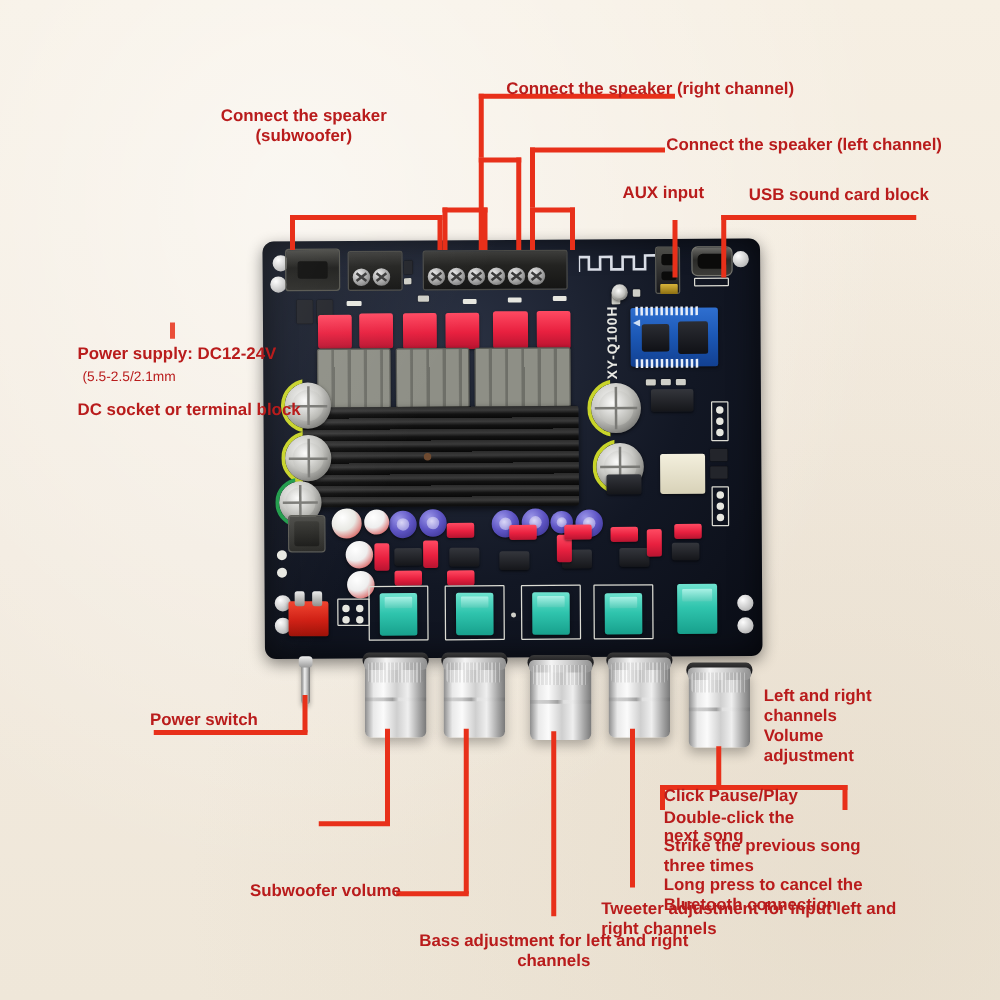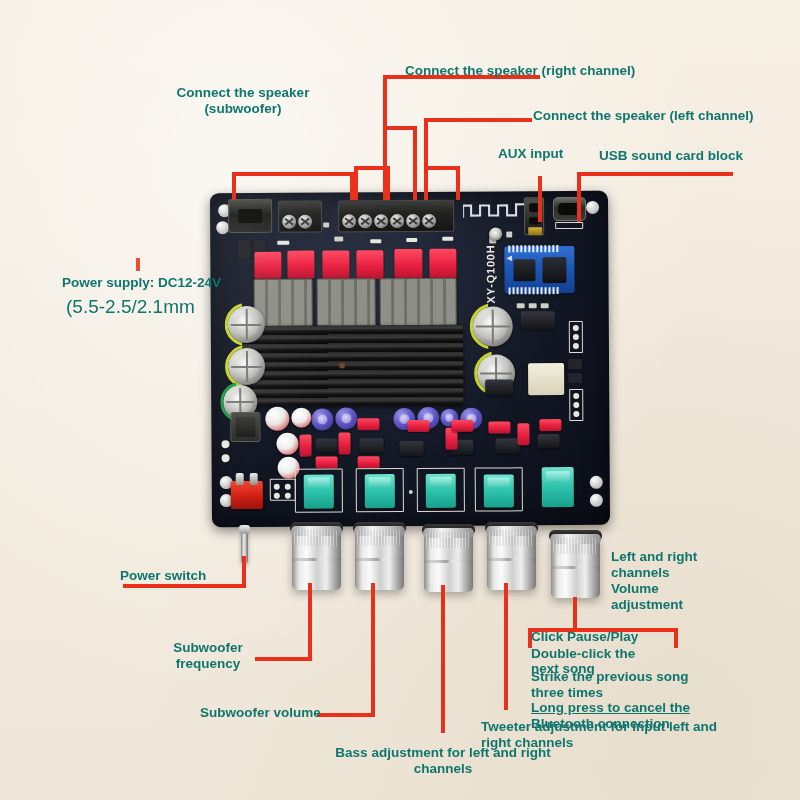--- a/index.html
+++ b/index.html
@@ -23,25 +23,25 @@
   
   .title {
     position: absolute; left: 92px; top: 8px;
     font-size: 27px; font-weight: bold; color: #14110e;
     letter-spacing: -.2px; white-space: nowrap;
   }
 
   
   .lbl {
     position: absolute;
-    font-size: 13.5px; font-weight: bold; color: #0f766e;
+    font-size: 13.5px; font-weight: bold; color: #b91c1c;
     line-height: 1.18; white-space: pre-line;
   }
   .lbl.c { text-align: center; }
-  .lbl.big { font-size: 19px; }
+  .lbl.big { font-size: 11px; }
 
   
   .rl { position: absolute; background: #e8301a; }
   .rh { height: 4px; }
   .rv { width: 4px; }
 
   
   #board {
     position: absolute; left: 211px; top: 192px;
     width: 398px; height: 334px;
@@ -509,35 +509,34 @@
 
 <div class="lbl c" style="left:168px;top:85px;width:150px;">Connect the speaker
 (subwoofer)</div>
 <div class="lbl" style="left:405px;top:63px;">Connect the speaker (right channel)</div>
 <div class="lbl" style="left:533px;top:108px;">Connect the speaker (left channel)</div>
 <div class="lbl" style="left:498px;top:146px;">AUX input</div>
 <div class="lbl" style="left:599px;top:148px;">USB sound card block</div>
 
 <div class="lbl" style="left:62px;top:275px;">Power supply: DC12-24V</div>
 <div class="lbl big" style="left:66px;top:296px;font-weight:normal;">(5.5-2.5/2.1mm</div>
+<div class="lbl" style="left:62px;top:320px;">DC socket or terminal block</div>
 
 <div class="lbl" style="left:120px;top:568px;">Power switch</div>
-<div class="lbl c" style="left:162px;top:640px;width:92px;">Subwoofer
-frequency</div>
 <div class="lbl" style="left:200px;top:705px;">Subwoofer volume</div>
 <div class="lbl c" style="left:300px;top:745px;width:286px;">Bass adjustment for left and right
 channels</div>
 <div class="lbl" style="left:481px;top:719px;">Tweeter adjustment for input left and
 right channels</div>
 <div class="lbl" style="left:611px;top:549px;">Left and right
 channels
 Volume
 adjustment</div>
 
 <div class="lbl" style="left:531px;top:629px;">Click Pause/Play</div>
 <div class="lbl" style="left:531px;top:646px;">Double-click the</div>
 <div class="lbl" style="left:531px;top:661px;text-align:right;">next song</div>
 <div class="lbl" style="left:531px;top:669px;">Strike the previous song</div>
 <div class="lbl" style="left:531px;top:685px;">three times</div>
-<div class="lbl" style="left:531px;top:700px;text-decoration:underline;">Long press to cancel the</div>
+<div class="lbl" style="left:531px;top:700px;">Long press to cancel the</div>
 <div class="lbl" style="left:531px;top:716px;">Bluetooth connection</div>
 
 </div>
 
 </body></html>

